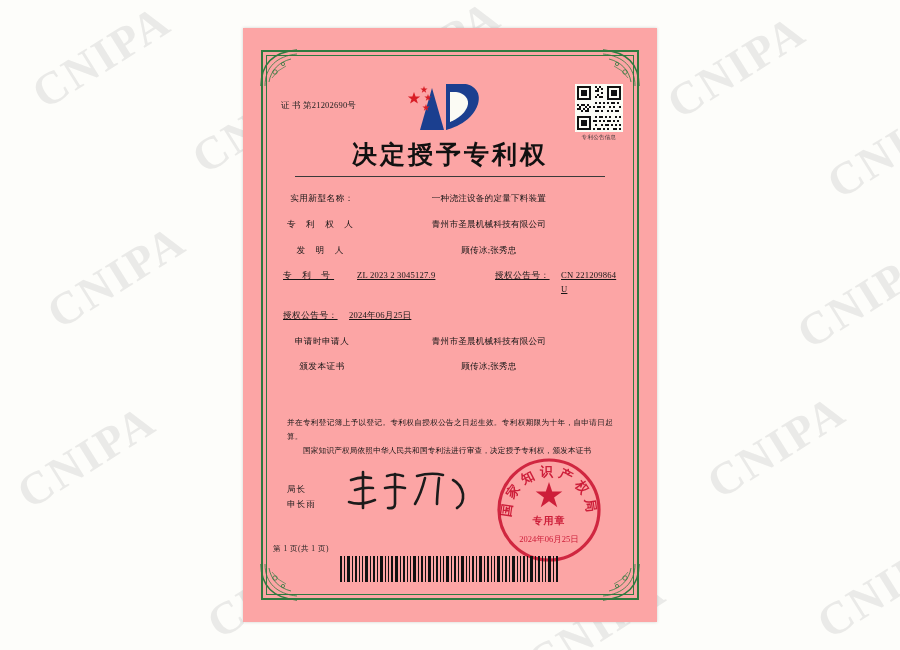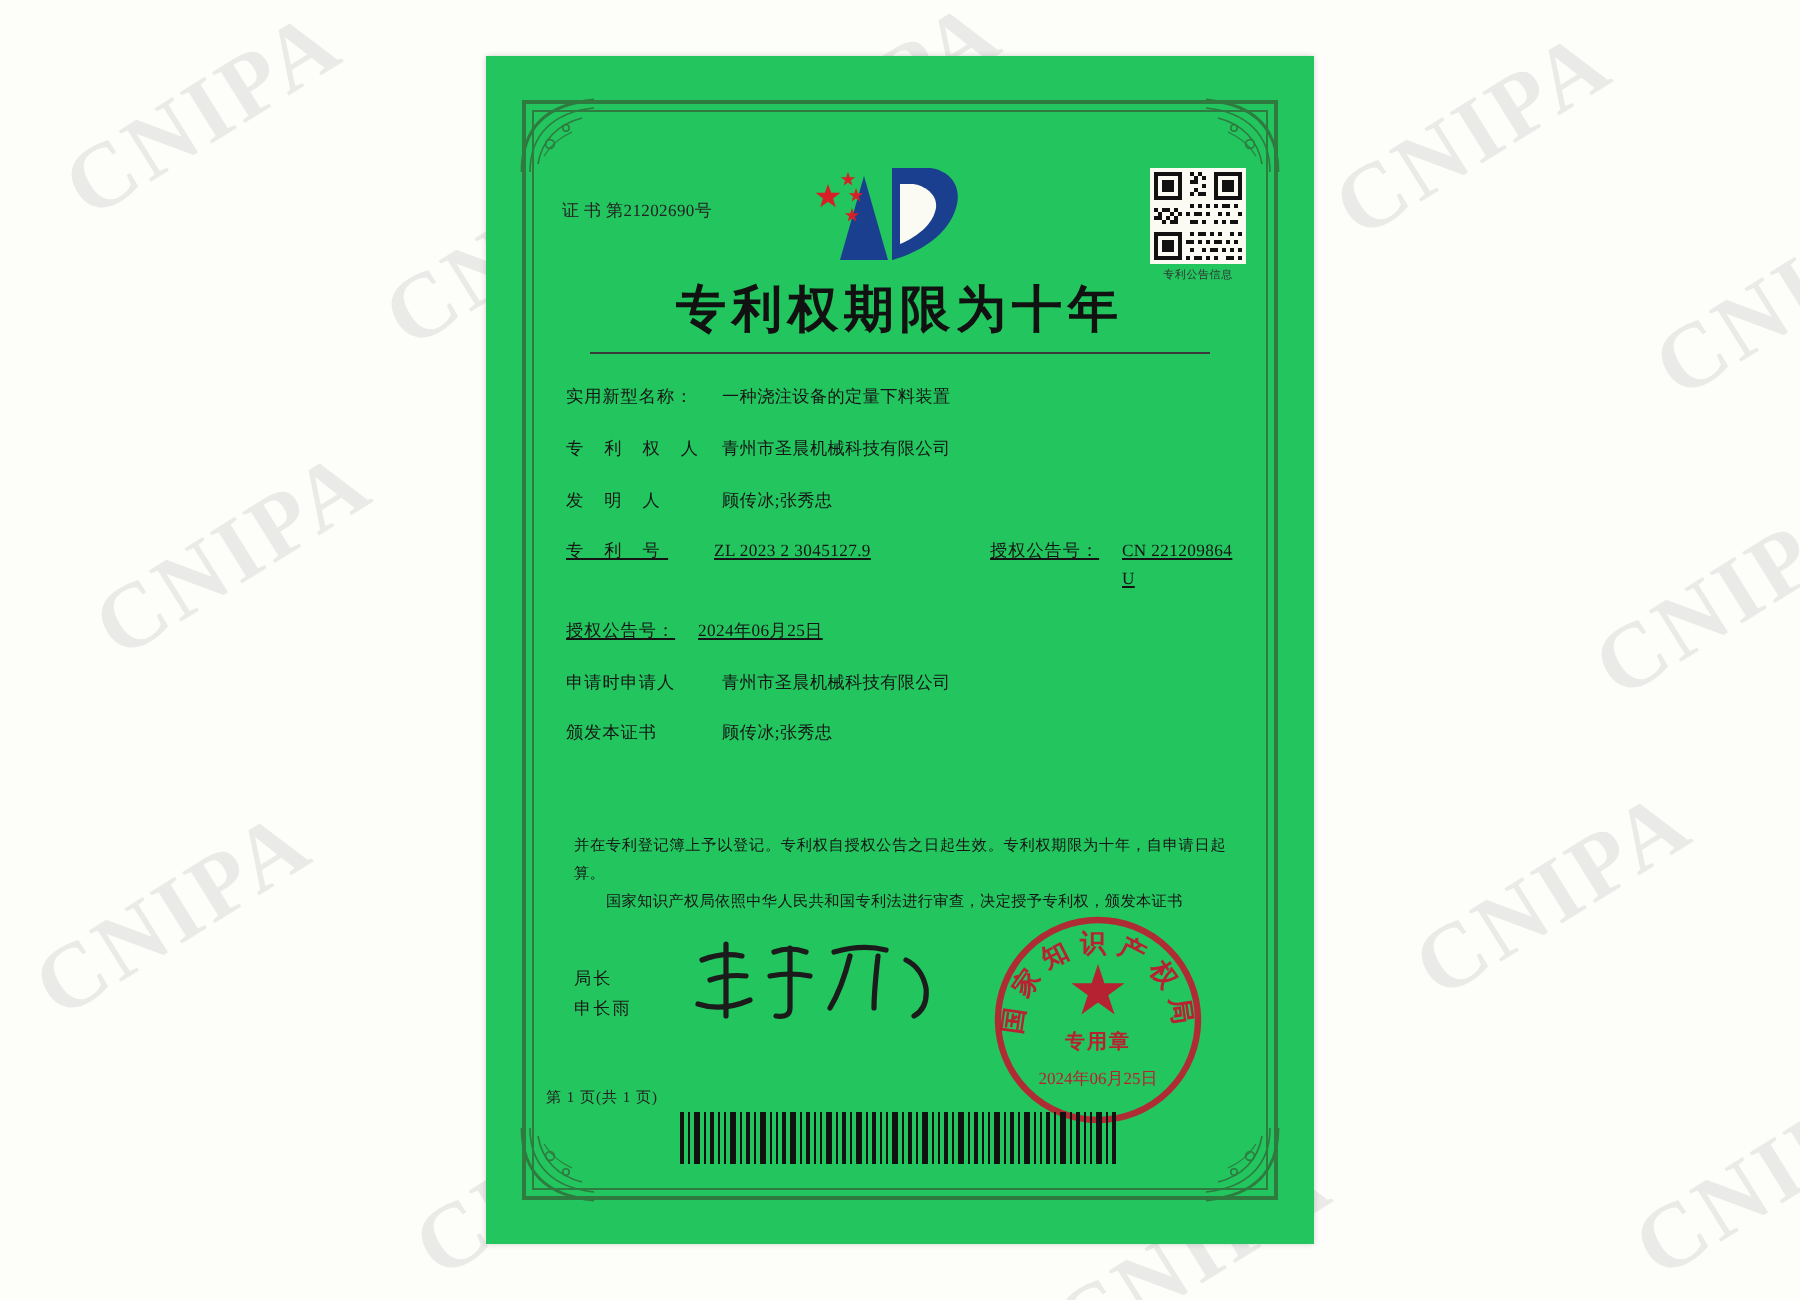--- a/index.html
+++ b/index.html
@@ -27,21 +27,21 @@
     font-size:46px;
     letter-spacing:2px;
     transform:rotate(-32deg);
     white-space:nowrap;
   }
   
   .sheet{
     position:absolute;
     left:243px;top:28px;
     width:414px;height:594px;
-    background:#22c55e;
+    background:#fca5a5;
     box-shadow:0 0 3px rgba(0,0,0,0.18);
   }
   .border-outer{
     position:absolute;left:18px;top:22px;right:18px;bottom:22px;
     border:2px solid #2f7a3f;
   }
   .border-inner{
     position:absolute;left:23px;top:27px;right:23px;bottom:27px;
     border:1px solid #2f7a3f;
   }
@@ -90,20 +90,21 @@
   .fields{
     position:absolute;left:10px;right:10px;top:128px;
     font-size:8.6px;
     line-height:1.6;
     color:#151515;
   }
   .row{
     display:flex;
     margin-bottom:12px;
     align-items:flex-start;
+    text-align:center;
   }
   .lbl{
     width:78px;flex:0 0 78px;
     letter-spacing:0.5px;
     color:#151515;
   }
   .lbl.spread{letter-spacing:4.2px;}
   .val{
     flex:1 1 auto;
     color:#151515;
@@ -304,21 +305,21 @@
               <rect x="11" y="22" width="2" height="1"></rect>
               <rect x="14" y="22" width="1" height="1"></rect>
             <rect x="16" y="22" width="1" height="1"></rect>
               <rect x="19" y="22" width="2" height="1"></rect>
               <rect x="22" y="22" width="1" height="1"></rect>
           </g>
         </svg>
       </div>
       <div class="qr-label">专利公告信息</div>
 
-      <div class="title">专利权期限为十年</div>
+      <div class="title">决定授予专利权</div>
       <div class="title-rule"></div>
 
       <div class="fields">
 
         <div class="row">
           <div class="lbl">实用新型名称：</div>
           <div class="val">一种浇注设备的定量下料装置</div>
         </div>
 
         <div class="row">

